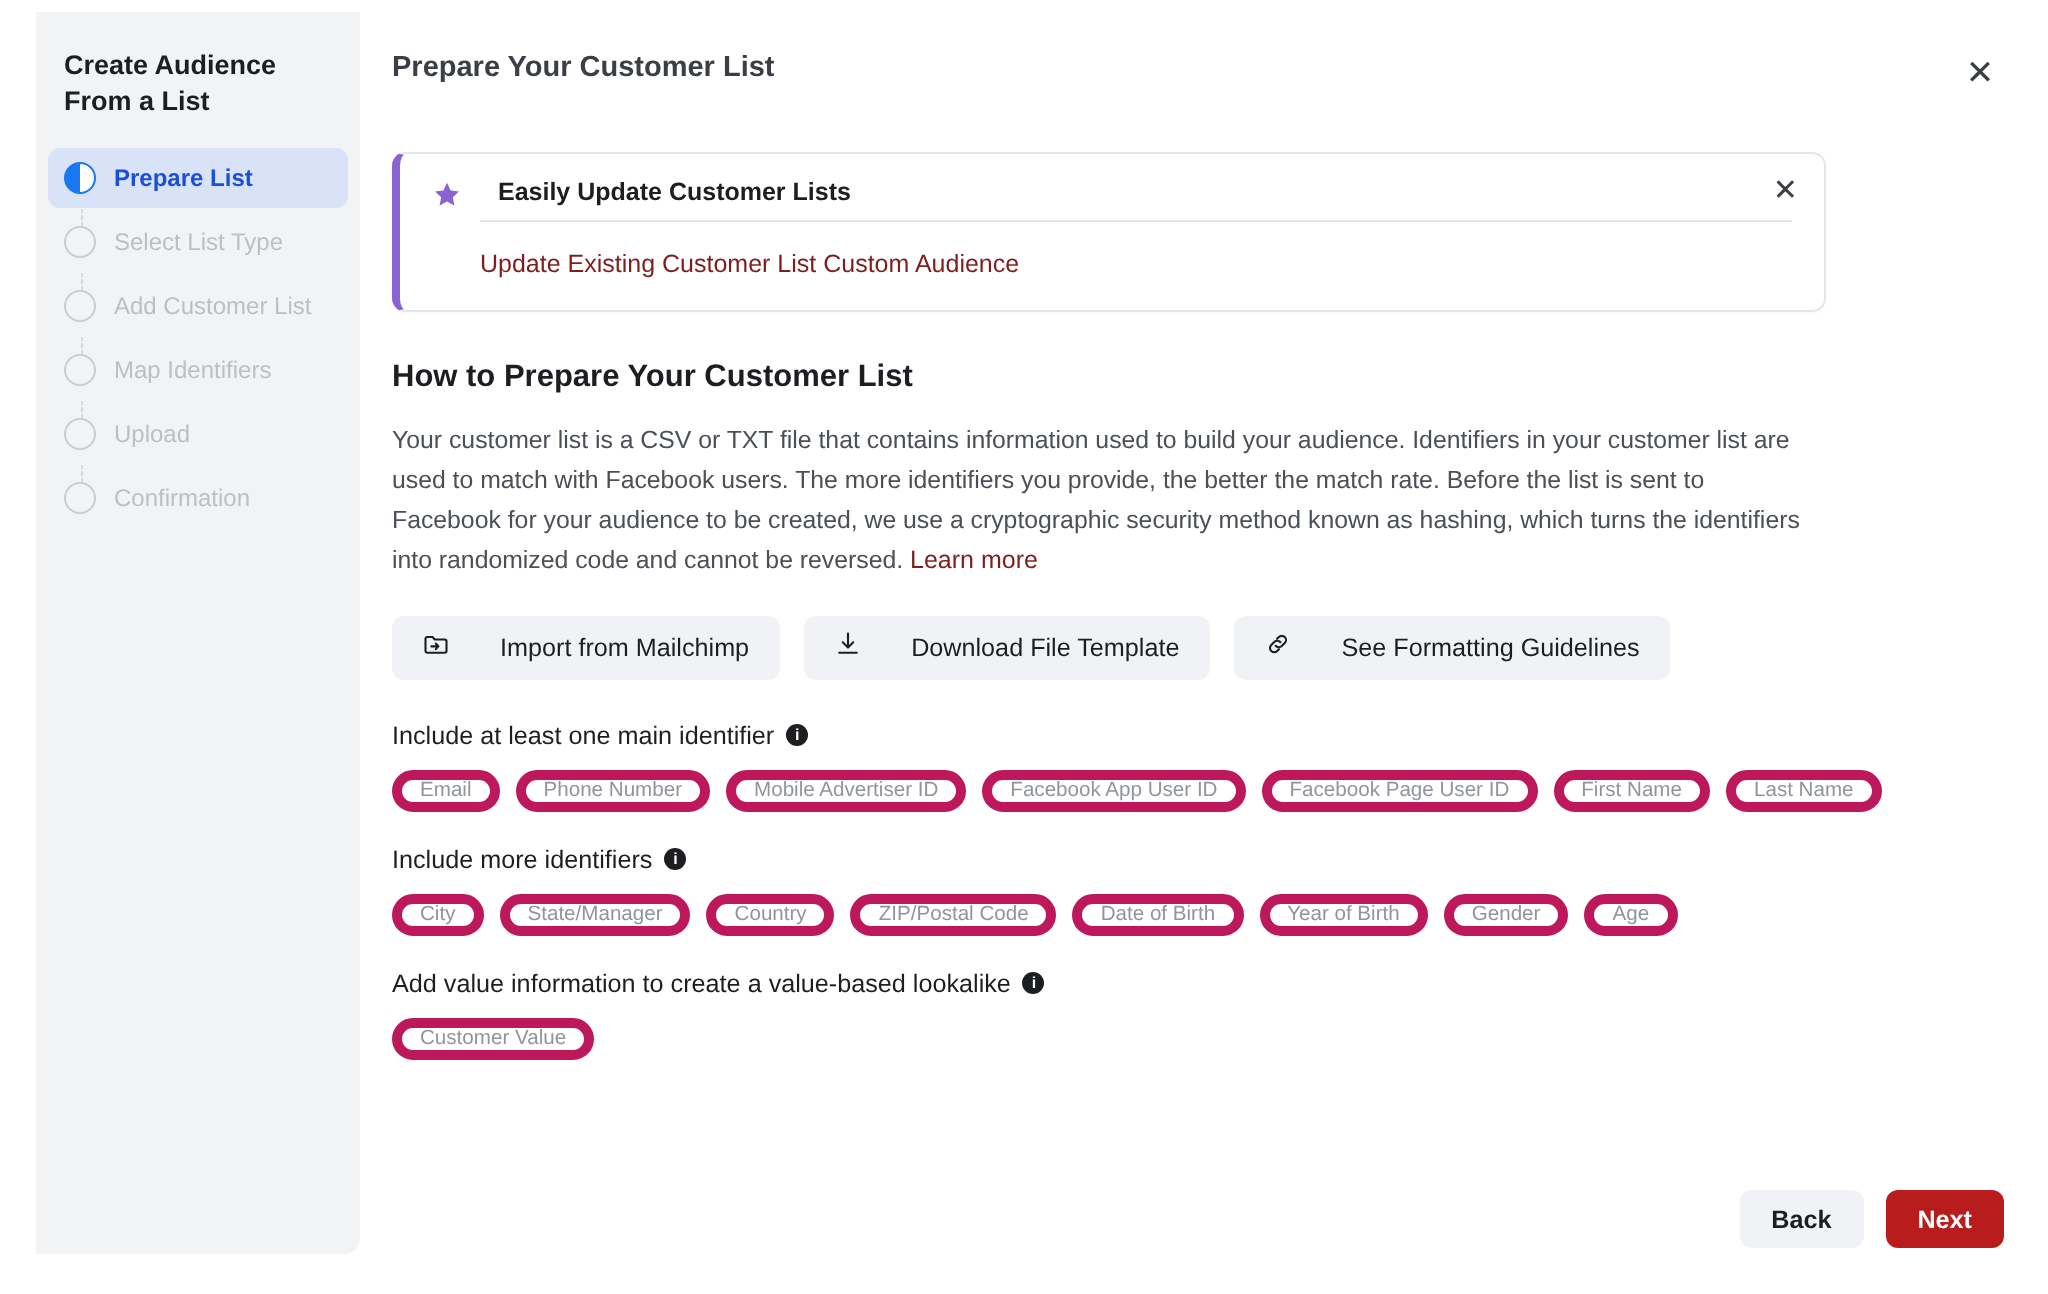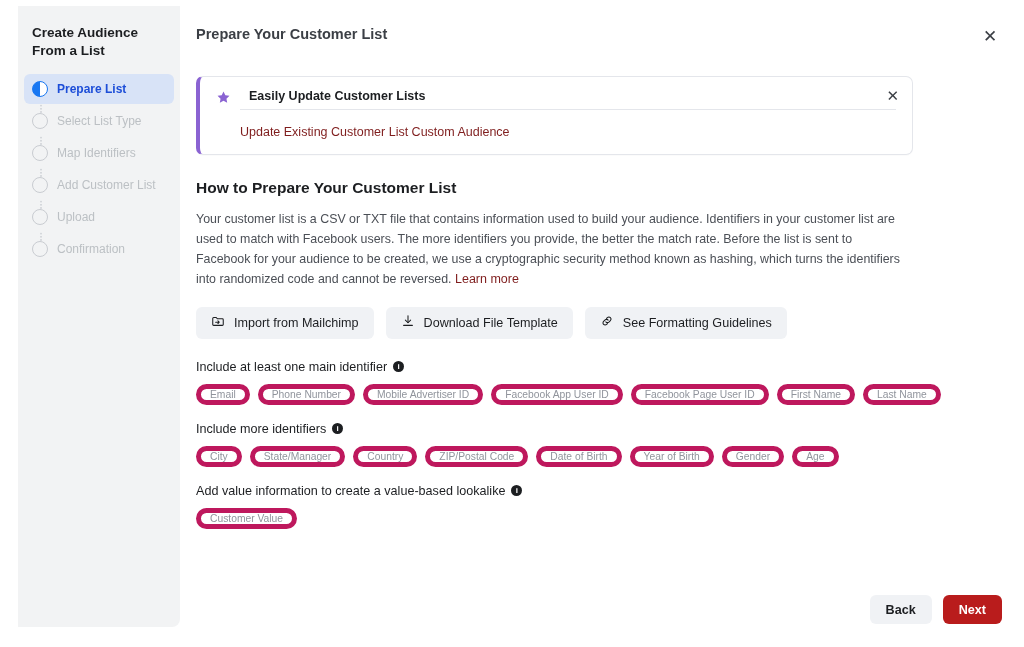--- a/index.html
+++ b/index.html
@@ -170,21 +170,21 @@
     color: #4b4f56;
     width: 712px;
     margin-bottom: 17px;
   }
 
   
   .actions { display: flex; gap: 12px; margin-bottom: 21px; }
   .action-btn {
     display: inline-flex;
     align-items: center;
-    gap: 9px;
+    gap: 25px;
     height: 32px;
     padding: 0 15px;
     background: #f0f2f5;
     border: none;
     border-radius: 6px;
     font-size: 12.6px;
     color: #1c1e21;
     font-family: "Liberation Sans", sans-serif;
     cursor: pointer;
     white-space: nowrap;
@@ -262,26 +262,26 @@
           <span class="step-label">Prepare List</span>
           <span class="step-connector" style="top: 30px;"></span>
         </div>
         <div class="step">
           <span class="step-icon"></span>
           <span class="step-label">Select List Type</span>
           <span class="step-connector" style="top: 30px;"></span>
         </div>
         <div class="step">
           <span class="step-icon"></span>
+          <span class="step-label">Add Customer List</span>
+          <span class="step-connector" style="top: 30px;"></span>
+        </div>
+        <div class="step">
+          <span class="step-icon"></span>
           <span class="step-label">Map Identifiers</span>
-          <span class="step-connector" style="top: 30px;"></span>
-        </div>
-        <div class="step">
-          <span class="step-icon"></span>
-          <span class="step-label">Add Customer List</span>
           <span class="step-connector" style="top: 30px;"></span>
         </div>
         <div class="step">
           <span class="step-icon"></span>
           <span class="step-label">Upload</span>
           <span class="step-connector" style="top: 30px;"></span>
         </div>
         <div class="step">
           <span class="step-icon"></span>
           <span class="step-label">Confirmation</span>

